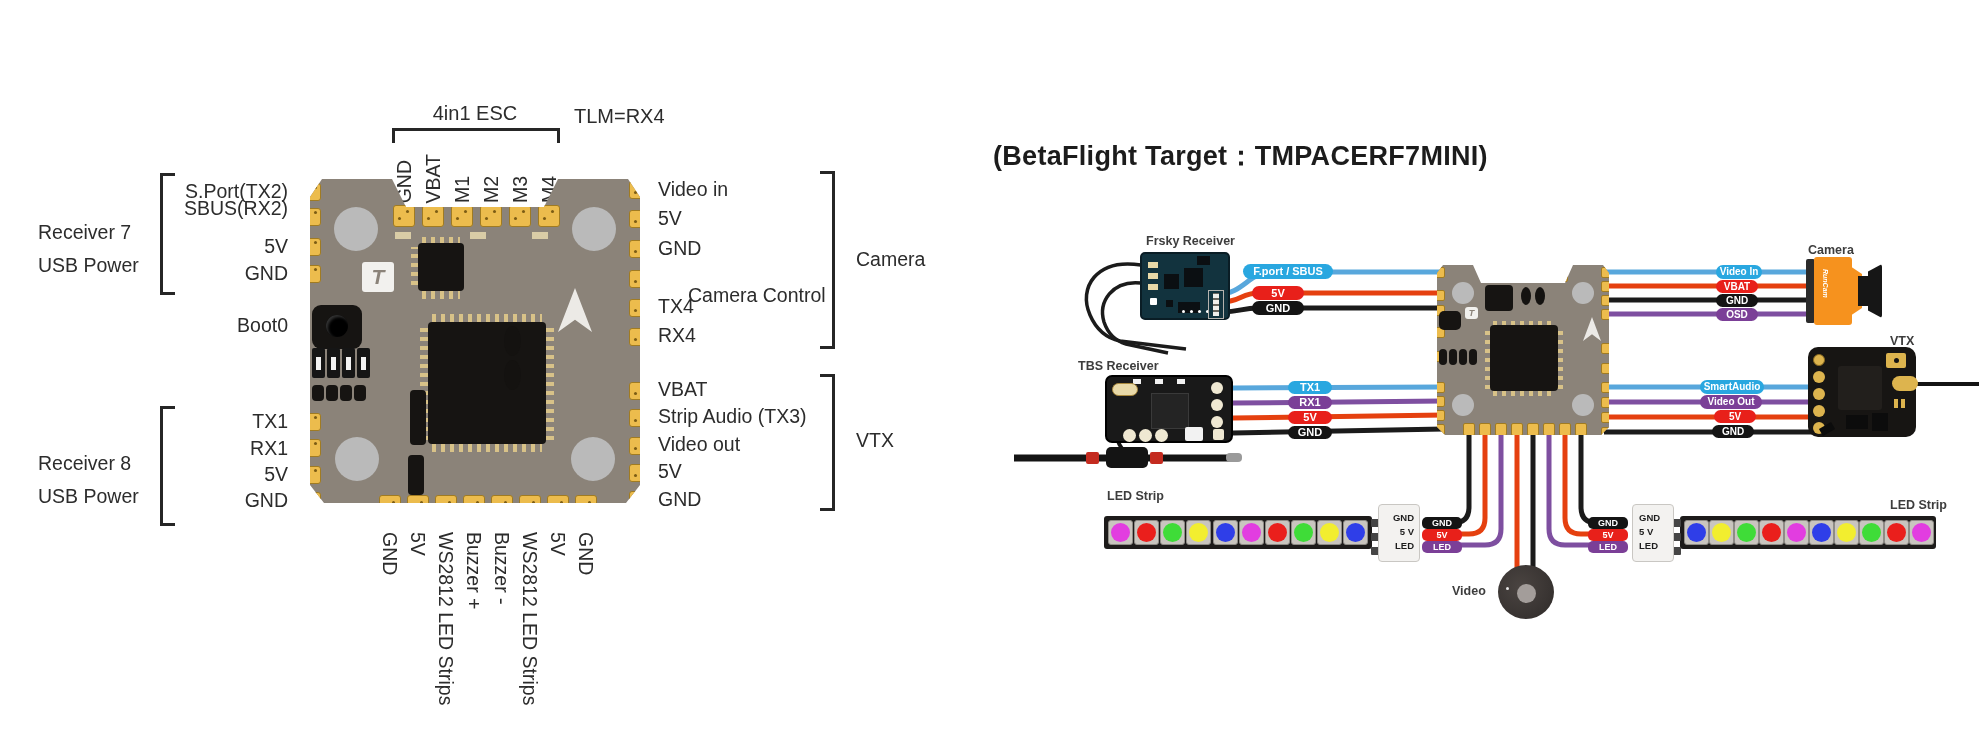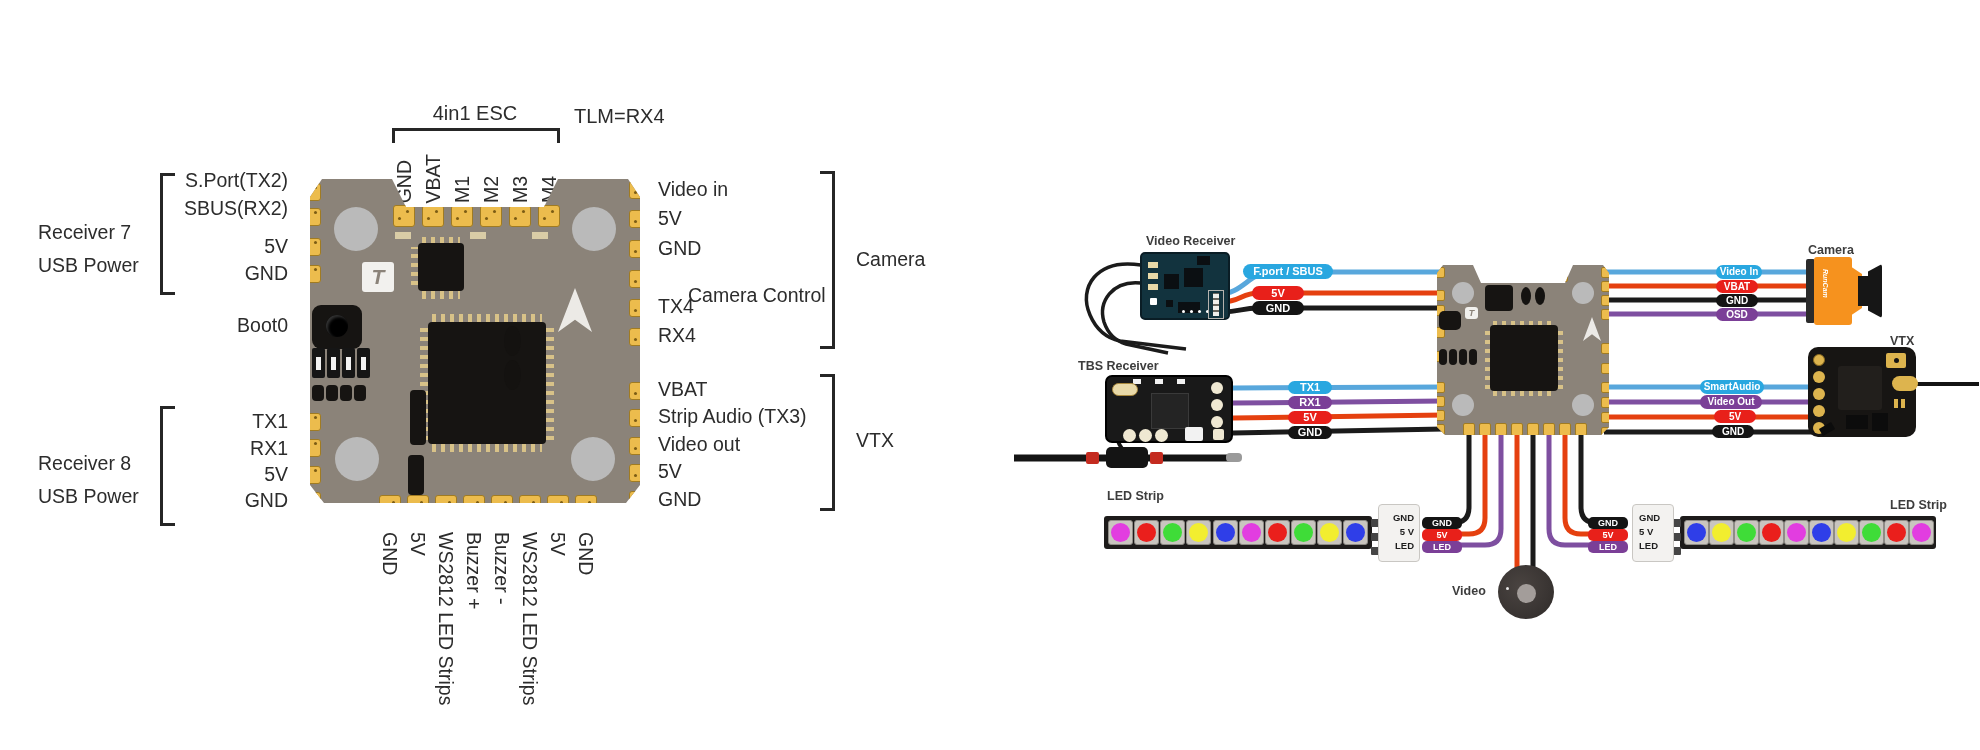--- a/index.html
+++ b/index.html
@@ -71,21 +71,21 @@
   <div class="vbot" style="left:463px;top:532px;">Buzzer +</div>
   <div class="vbot" style="left:491px;top:532px;">Buzzer -</div>
   <div class="vbot" style="left:519px;top:532px;">WS2812 LED Strips</div>
   <div class="vbot" style="left:547px;top:532px;">5V</div>
   <div class="vbot" style="left:575px;top:532px;">GND</div>
 
   <div class="lbl" style="left:38px;top:222px;">Receiver 7</div>
   <div class="lbl" style="left:38px;top:255px;">USB Power</div>
   <div class="bracket-left" style="left:160px;top:173px;height:116px;"></div>
 
-  <div class="lbl lbl-r" style="left:60px;top:170px;width:228px;">S.Port(TX2)</div>
+  <div class="lbl lbl-r" style="left:60px;top:181px;width:228px;">S.Port(TX2)</div>
   <div class="lbl lbl-r" style="left:60px;top:198px;width:228px;">SBUS(RX2)</div>
   <div class="lbl lbl-r" style="left:60px;top:236px;width:228px;">5V</div>
   <div class="lbl lbl-r" style="left:60px;top:263px;width:228px;">GND</div>
 
   <div class="lbl lbl-r" style="left:160px;top:315px;width:128px;">Boot0</div>
 
   <div class="lbl" style="left:38px;top:453px;">Receiver 8</div>
   <div class="lbl" style="left:38px;top:486px;">USB Power</div>
   <div class="bracket-left" style="left:160px;top:406px;height:114px;"></div>
 
@@ -184,20 +184,21 @@
     <div class="chip" style="left:156px;top:9px;width:16px;height:22px;"></div>
     <div class="chip" style="left:100px;top:217px;width:16px;height:55px;"></div>
     <div class="chip" style="left:98px;top:282px;width:16px;height:40px;"></div>
     <div class="oval" style="left:194px;top:153px;width:17px;height:30px;"></div>
     <div class="oval" style="left:194px;top:187px;width:17px;height:30px;"></div>
     <div class="abs" style="left:85px;top:59px;width:16px;height:7px;background:#d9cca6;"></div>
     <div class="abs" style="left:160px;top:59px;width:16px;height:7px;background:#d9cca6;"></div>
     <div class="abs" style="left:222px;top:59px;width:16px;height:7px;background:#d9cca6;"></div>
   </div>
 
+  <div class="title" style="left:993px;top:138px;">(BetaFlight Target：TMPACERF7MINI)</div>
 
   <svg class="abs" style="left:0;top:0;" width="1980" height="750" viewBox="0 0 1980 750">
 
     <path class="wire-thin" d="M1141,265 C1096,258 1078,288 1090,315 C1096,329 1106,338 1120,341 L1186,349"></path>
     <path class="wire-thin" d="M1141,283 C1112,280 1098,302 1104,322 C1108,334 1116,341 1126,344 L1168,353"></path>
 
     <path class="wire" d="M1218,294 C1244,294 1248,272 1272,272 L1444,272" style="stroke: rgb(88, 167, 220);"></path>
     <path class="wire" d="M1222,302 C1240,302 1242,293 1258,293 L1444,293" style="stroke: rgb(229, 64, 15);"></path>
     <path class="wire" d="M1222,312 C1240,312 1242,308 1258,308 L1444,308" style="stroke: rgb(27, 27, 27);"></path>
 
@@ -224,21 +225,21 @@
     <path class="wire" d="M1469,432 L1469,507 Q1469,523 1453,523 L1428,523" style="stroke: rgb(27, 27, 27);"></path>
     <path class="wire" d="M1485,432 L1485,518 Q1485,534 1469,534 L1428,534" style="stroke: rgb(229, 64, 15);"></path>
     <path class="wire" d="M1501,432 L1501,529 Q1501,545 1485,545 L1428,545" style="stroke: rgb(126, 79, 160);"></path>
     <path class="wire" d="M1517,432 L1517,572" style="stroke: rgb(229, 64, 15);"></path>
     <path class="wire" d="M1533,432 L1533,572" style="stroke: rgb(27, 27, 27);"></path>
     <path class="wire" d="M1549,432 L1549,529 Q1549,545 1565,545 L1626,545" style="stroke: rgb(126, 79, 160);"></path>
     <path class="wire" d="M1565,432 L1565,518 Q1565,534 1581,534 L1626,534" style="stroke: rgb(229, 64, 15);"></path>
     <path class="wire" d="M1581,432 L1581,507 Q1581,523 1597,523 L1626,523" style="stroke: rgb(27, 27, 27);"></path>
   </svg>
 
-  <div class="sm-label" style="left:1146px;top:234px;">Video Receiver</div>
+  <div class="sm-label" style="left:1146px;top:234px;">Frsky Receiver</div>
   <div class="abs" style="left:1140px;top:252px;width:90px;height:68px;background:#12333e;border:2px solid #0a1d25;border-radius:5px;box-sizing:border-box;">
     <div class="abs" style="left:6px;top:8px;width:10px;height:6px;background:#e8d9a8;"></div>
     <div class="abs" style="left:6px;top:19px;width:10px;height:6px;background:#e8d9a8;"></div>
     <div class="abs" style="left:6px;top:30px;width:10px;height:6px;background:#e8d9a8;"></div>
     <div class="abs" style="left:8px;top:44px;width:7px;height:7px;background:#fff;border-radius:1px;"></div>
     <div class="abs" style="left:22px;top:20px;width:15px;height:15px;background:#0b0f12;"></div>
     <div class="abs" style="left:42px;top:14px;width:19px;height:19px;background:#0b0f12;"></div>
     <div class="abs" style="left:55px;top:2px;width:13px;height:9px;background:#0b0f12;"></div>
     <div class="abs" style="left:24px;top:46px;width:7px;height:7px;background:#0b0f12;"></div>
     <div class="abs" style="left:36px;top:48px;width:22px;height:11px;background:#0b0f12;"></div>

